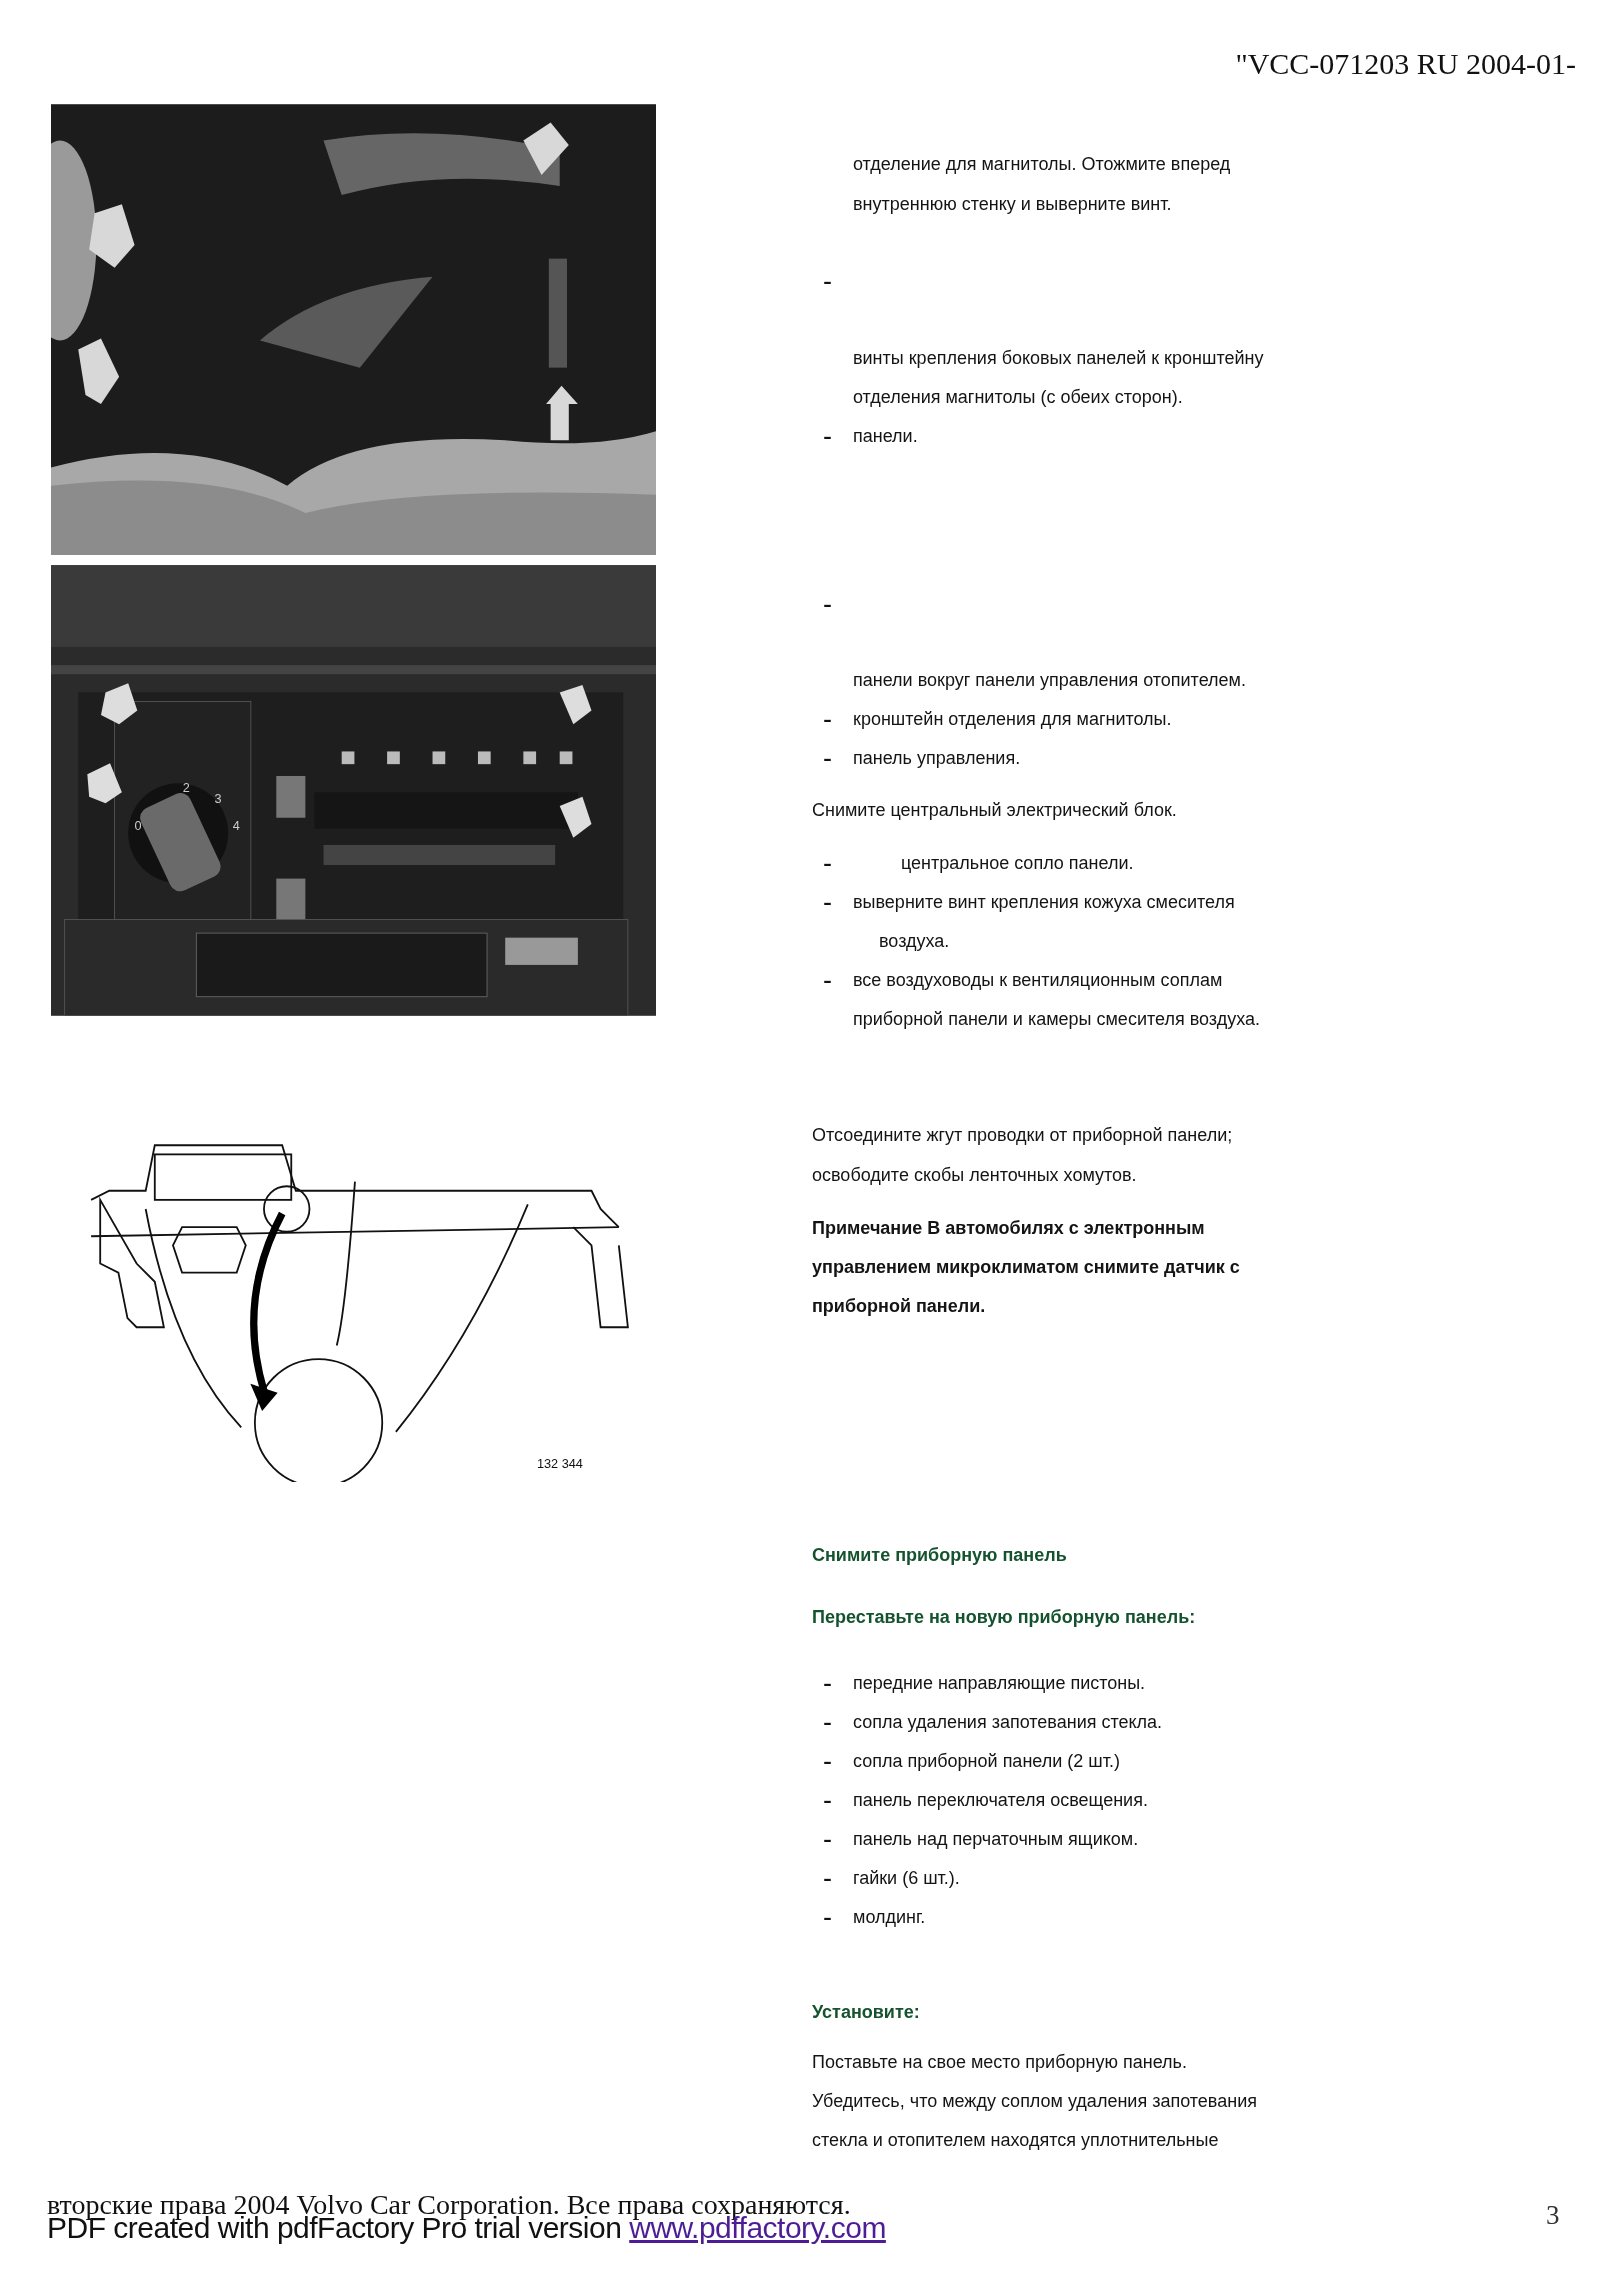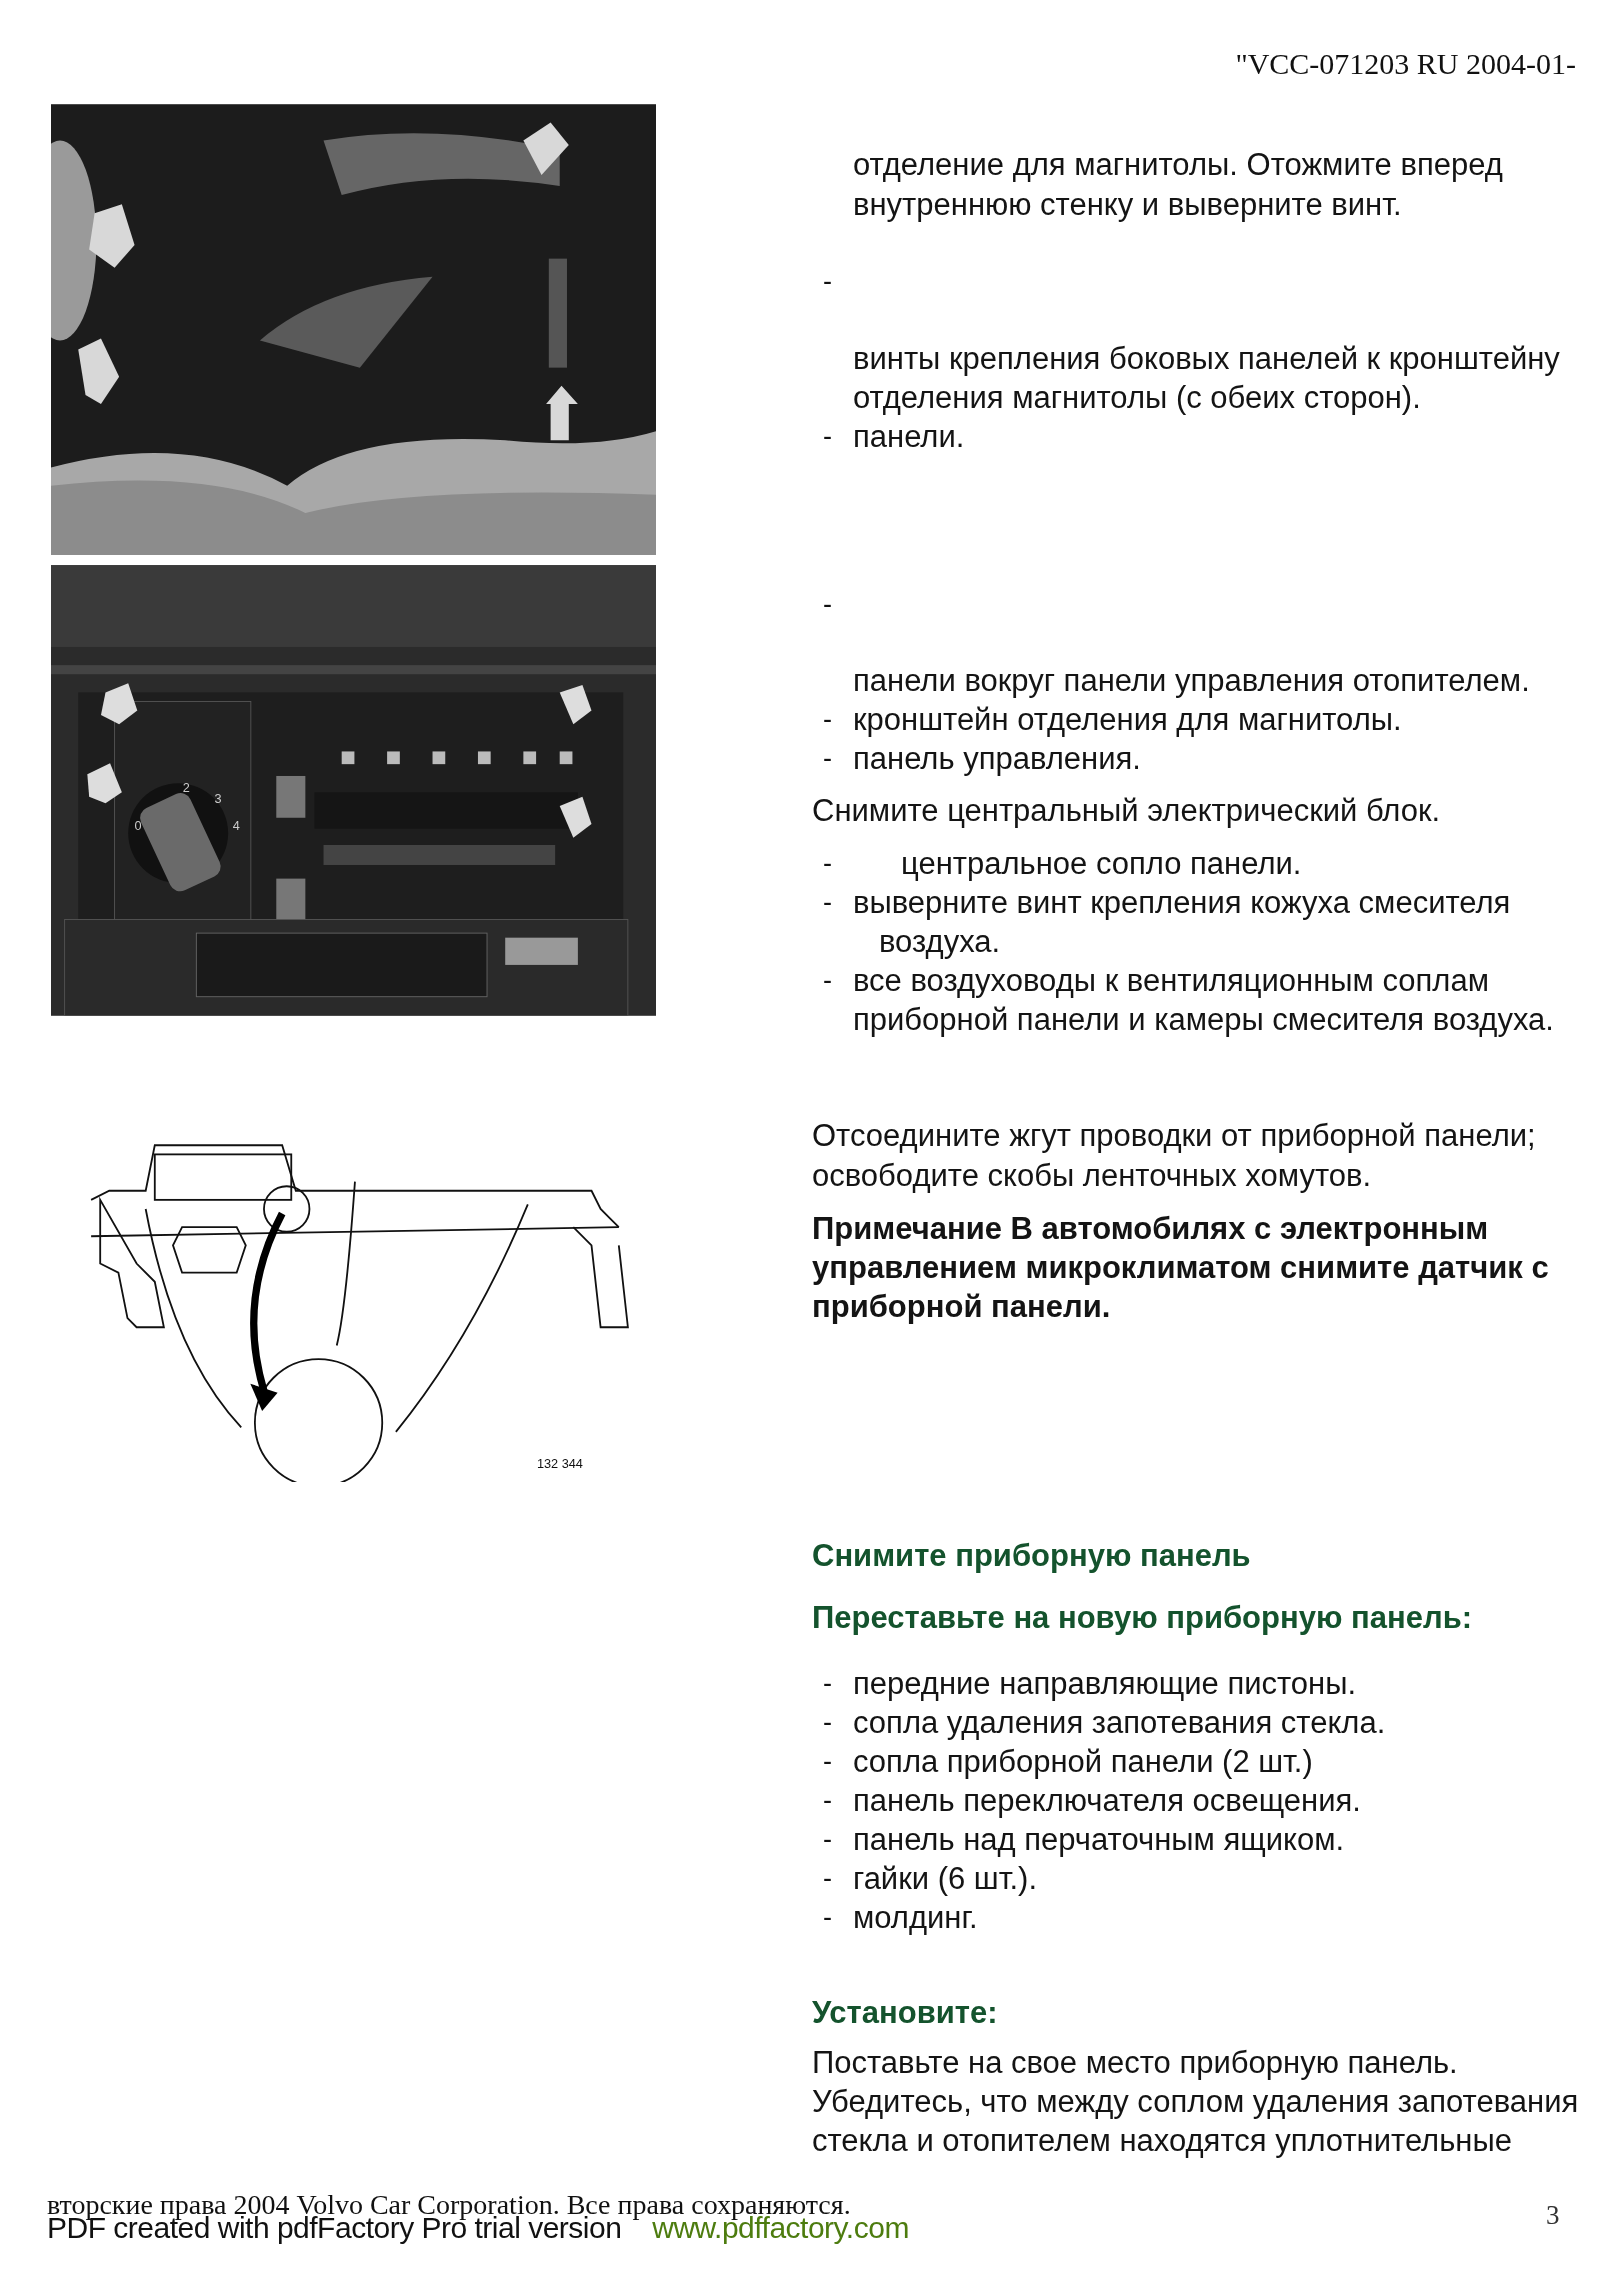--- a/index.html
+++ b/index.html
@@ -1,28 +1,28 @@
 <!DOCTYPE html>
 <html style="font-size:14.5px"><head>
 <meta charset="utf-8">
 <style>
   html, body { margin:0; padding:0; background:#ffffff; }
   body { width:1623px; height:2287px; position:relative; overflow:hidden; font-family:"Liberation Sans", sans-serif; color:#111; }
   .abs { position:absolute; }
   .header-ref { right:47px; top:47px; font-family:"Liberation Serif", serif; font-size:30px; color:#111; white-space:nowrap; }
-  .t { position:absolute; font-size:31px; line-height:39px; white-space:nowrap; color:#141414; }
+  .t { position:absolute; font-size:18px; line-height:39px; white-space:nowrap; color:#141414; }
   .ind { left:853px; }
   .flush { left:812px; }
   .dash { position:absolute; left:823px; font-size:27px; line-height:39px; }
   .bold { font-weight:bold; }
   .blue { color:#14532d; font-weight:bold; }
   .photo { position:absolute; left:51px; width:605px; overflow:hidden; }
   .footer-copy { left:47px; top:2189px; font-family:"Liberation Serif", serif; font-size:28px; color:#111; white-space:nowrap; }
   .footer-pdf { left:47px; top:2211px; font-size:30px; color:#111; white-space:nowrap; letter-spacing:-0.5px; }
-  .footer-pdf a { color:#4d7c0f; text-decoration-thickness:2.7px;margin-left:23px; }
+  .footer-pdf a { color:#4c1d95; text-decoration:underline; text-decoration-thickness:2.7px; }
   .pagenum { left:1546px; top:2200px; font-family:"Liberation Serif", serif; font-size:27px; color:#333; }
 </style>
 </head>
 <body>
 
 <div class="abs header-ref">"VCC-071203 RU 2004-01-</div>
 
 <div class="photo" style="top:104px;height:451px;">
   <svg width="605" height="451" viewBox="0 0 666 496">
     <rect width="666" height="496" fill="#1c1c1c"></rect>

